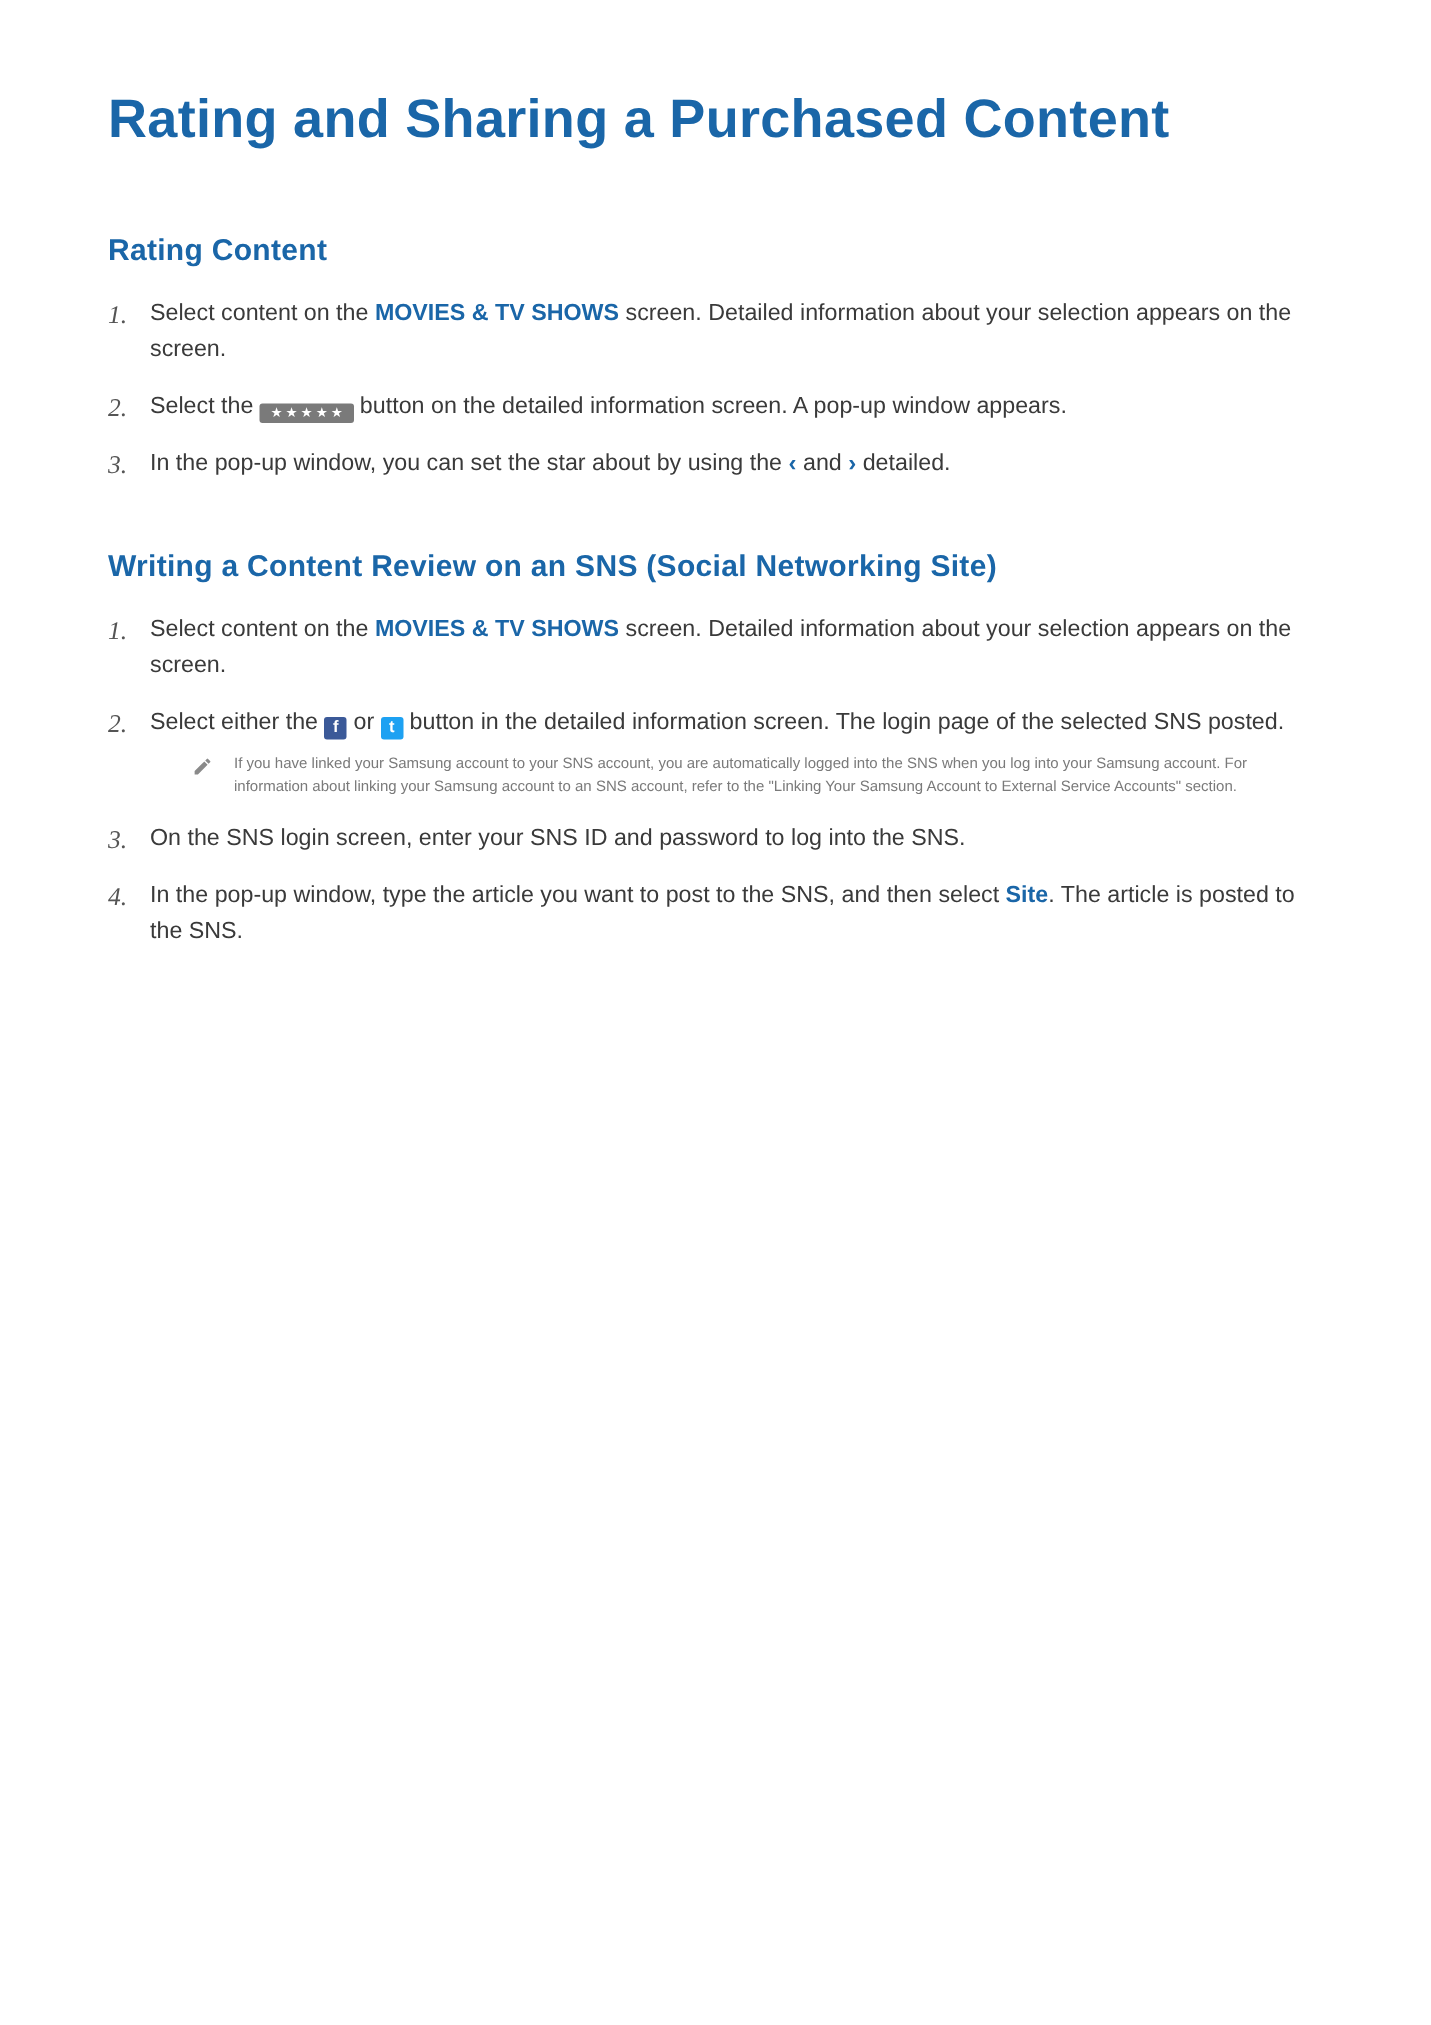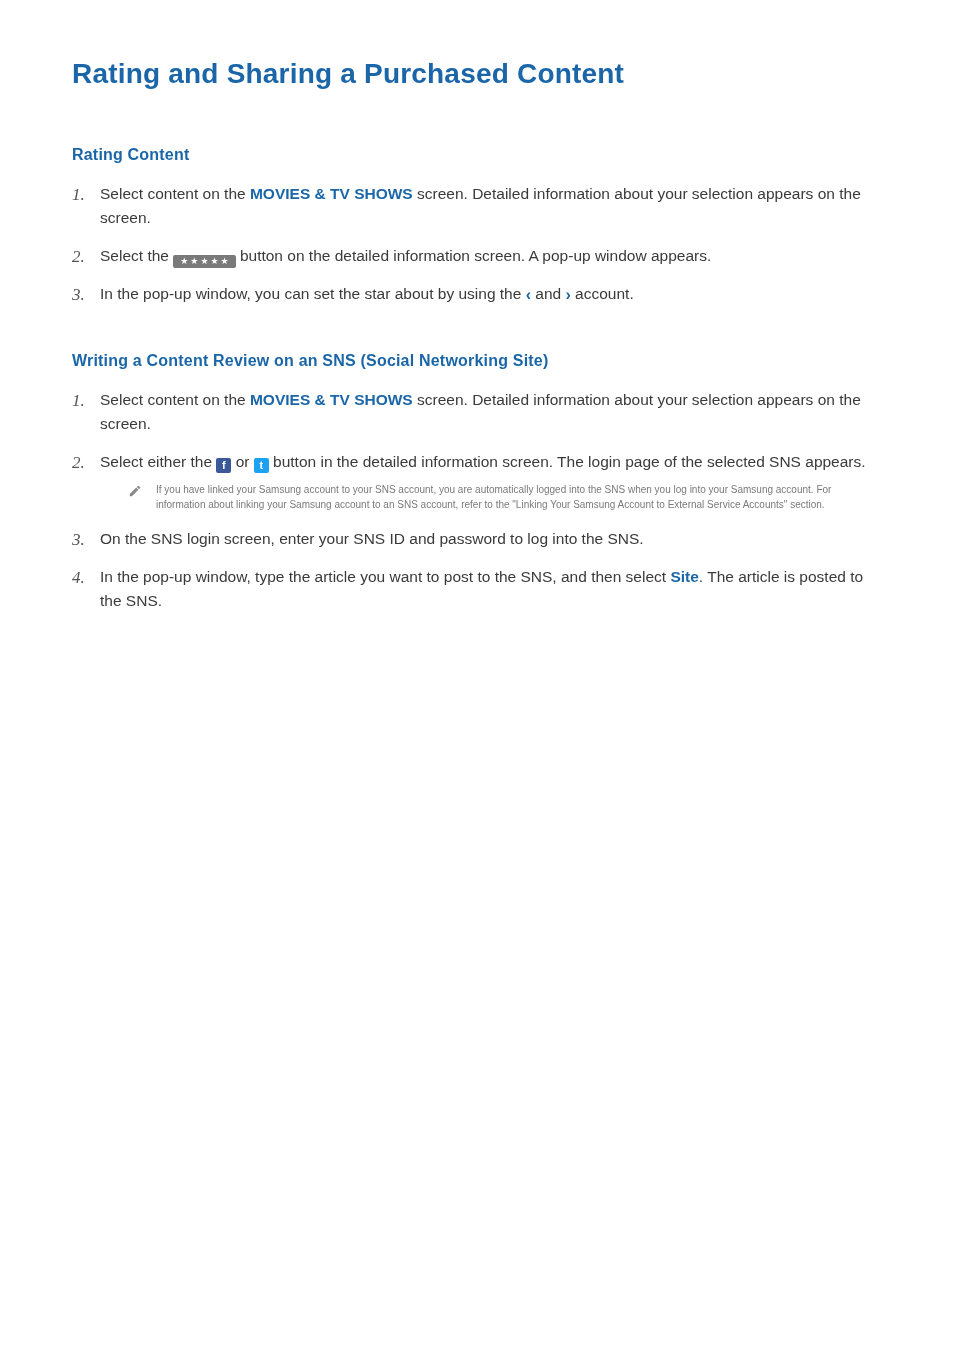--- a/index.html
+++ b/index.html
@@ -1,19 +1,19 @@
 <!DOCTYPE html>
 <html><head>
 <meta charset="utf-8">
 <style>
   * { box-sizing: border-box; margin: 0; padding: 0; }
   html, body { width: 954px; height: 1350px; background: #fff; font-family: Arial, Helvetica, sans-serif; color: #3a3a3a; }
   .page { padding: 58px 72px 0 72px; }
-  .h1 { color: #1a66a8; font-size: 28px; font-weight: 600; margin-bottom: 56px; letter-spacing: 0.2px; }
-  .h2 { color: #1a66a8; font-size: 16px; font-weight: 600; margin-bottom: 18px; letter-spacing: 0.2px; margin-top: 16px; }
+  .h1 { color: #1a66a8; font-size: 36px; font-weight: 600; margin-bottom: 56px; letter-spacing: 0.2px; }
+  .h2 { color: #1a66a8; font-size: 20px; font-weight: 600; margin-bottom: 18px; letter-spacing: 0.2px; margin-top: 16px; }
   .section { margin-bottom: 44px; }
   .ol { list-style: none; }
   .li { position: relative; padding-left: 28px; margin-bottom: 14px; font-size: 15.5px; line-height: 1.55; color: #3a3a3a; }
   .li .num { position: absolute; left: 0; top: 0; font-style: italic; font-family: Georgia, 'Times New Roman', serif; font-size: 17px; color: #555; }
   .accent { color: #1a66a8; font-weight: 600; text-align: right; }
   .inline-btn { display: inline-block; vertical-align: -3px; background: #7a7a7a; color: #fff; font-size: 9px; letter-spacing: 2px; padding: 2px 5px 2px 7px; border-radius: 2px; line-height: 1; }
   .chev { display: inline-block; vertical-align: -1px; color: #1a66a8; font-weight: 700; font-size: 16px; }
   .icon-sq { display: inline-block; width: 15px; height: 15px; vertical-align: -2px; border-radius: 2px; text-align: center; font-size: 11px; font-weight: 700; color: #fff; line-height: 15px; font-family: Arial, sans-serif; }
   .fb { background: #3b5998; }
   .tw { background: #1da1f2; }
@@ -37,38 +37,38 @@
         <span>Select content on the </span><span class="accent">MOVIES &amp; TV SHOWS</span><span> screen. Detailed information about your selection appears on the screen.</span>
       </li>
 
       <li class="li">
         <span class="num">2.</span>
         <span>Select the </span><span class="inline-btn">★★★★★</span><span> button on the detailed information screen. A pop-up window appears.</span>
       </li>
 
       <li class="li">
         <span class="num">3.</span>
-        <span>In the pop-up window, you can set the star about by using the </span><span class="chev">‹</span><span> and </span><span class="chev">›</span><span> account.</span>
+        <span>In the pop-up window, you can set the star about by using the </span><span class="chev">‹</span><span> and </span><span class="chev">›</span><span> detailed.</span>
       </li>
 
     </ol>
   </div>
 
   <div class="section">
     <div class="h2">Writing a Content Review on an SNS (Social Networking Site)</div>
     <ol class="ol">
 
       <li class="li">
         <span class="num">1.</span>
         <span>Select content on the </span><span class="accent">MOVIES &amp; TV SHOWS</span><span> screen. Detailed information about your selection appears on the screen.</span>
       </li>
 
       <li class="li">
         <span class="num">2.</span>
-        <span>Select either the </span><span class="icon-sq fb">f</span><span> or </span><span class="icon-sq tw">t</span><span> button in the detailed information screen. The login page of the selected SNS appears.</span>
+        <span>Select either the </span><span class="icon-sq fb">f</span><span> or </span><span class="icon-sq tw">t</span><span> button in the detailed information screen. The login page of the selected SNS posted.</span>
 
         <div class="note">
           <span class="note-icon">
             <svg width="14" height="14" viewBox="0 0 24 24">
                 <path fill="#8a8a8a" d="M3 17.25V21h3.75L17.81 9.94l-3.75-3.75L3 17.25zM20.71 7.04a1 1 0 0 0 0-1.41l-2.34-2.34a1 1 0 0 0-1.41 0l-1.83 1.83 3.75 3.75 1.83-1.83z"></path>
               </svg>
           </span>
           <span>If you have linked your Samsung account to your SNS account, you are automatically logged into the SNS when you log into your Samsung account. For information about linking your Samsung account to an SNS account, refer to the "Linking Your Samsung Account to External Service Accounts" section.</span>
         </div>
       </li>

